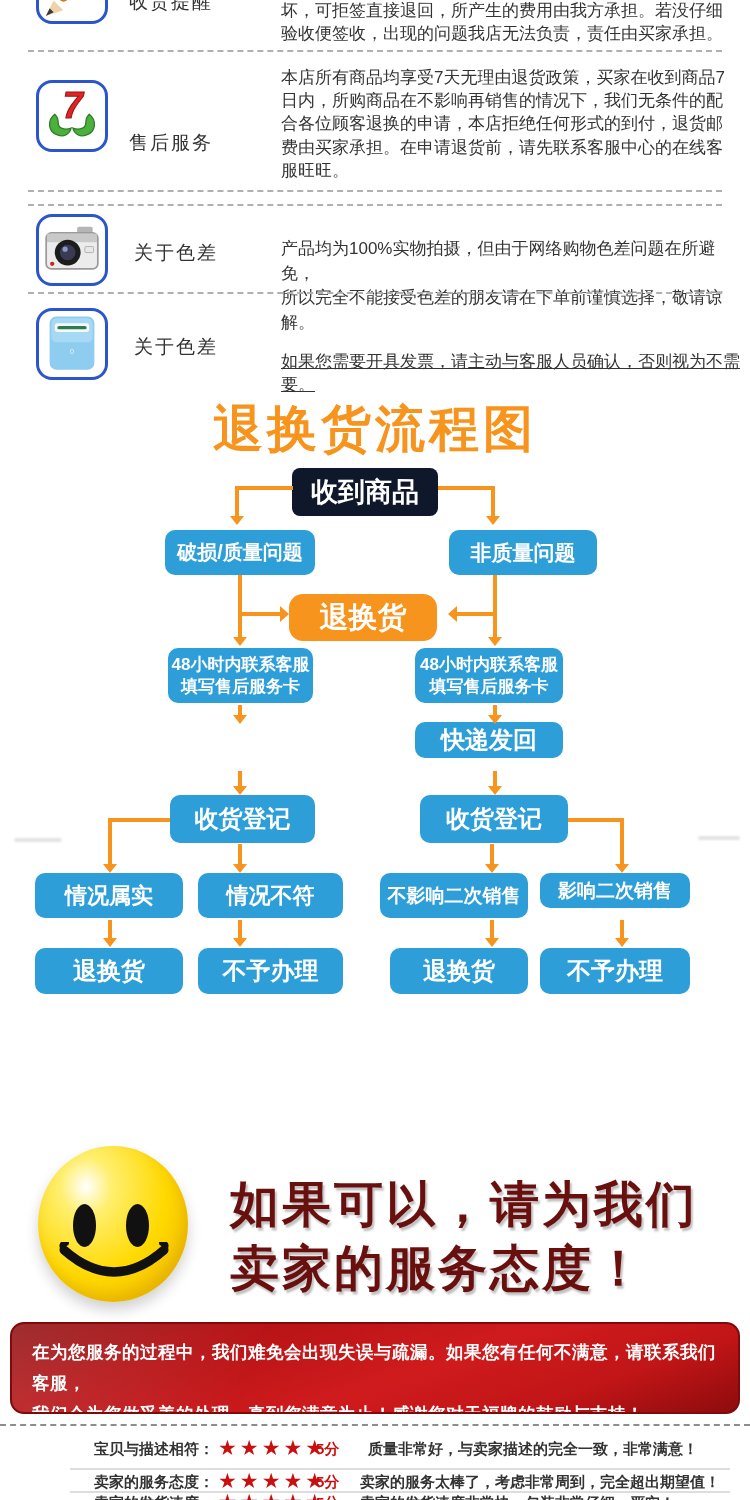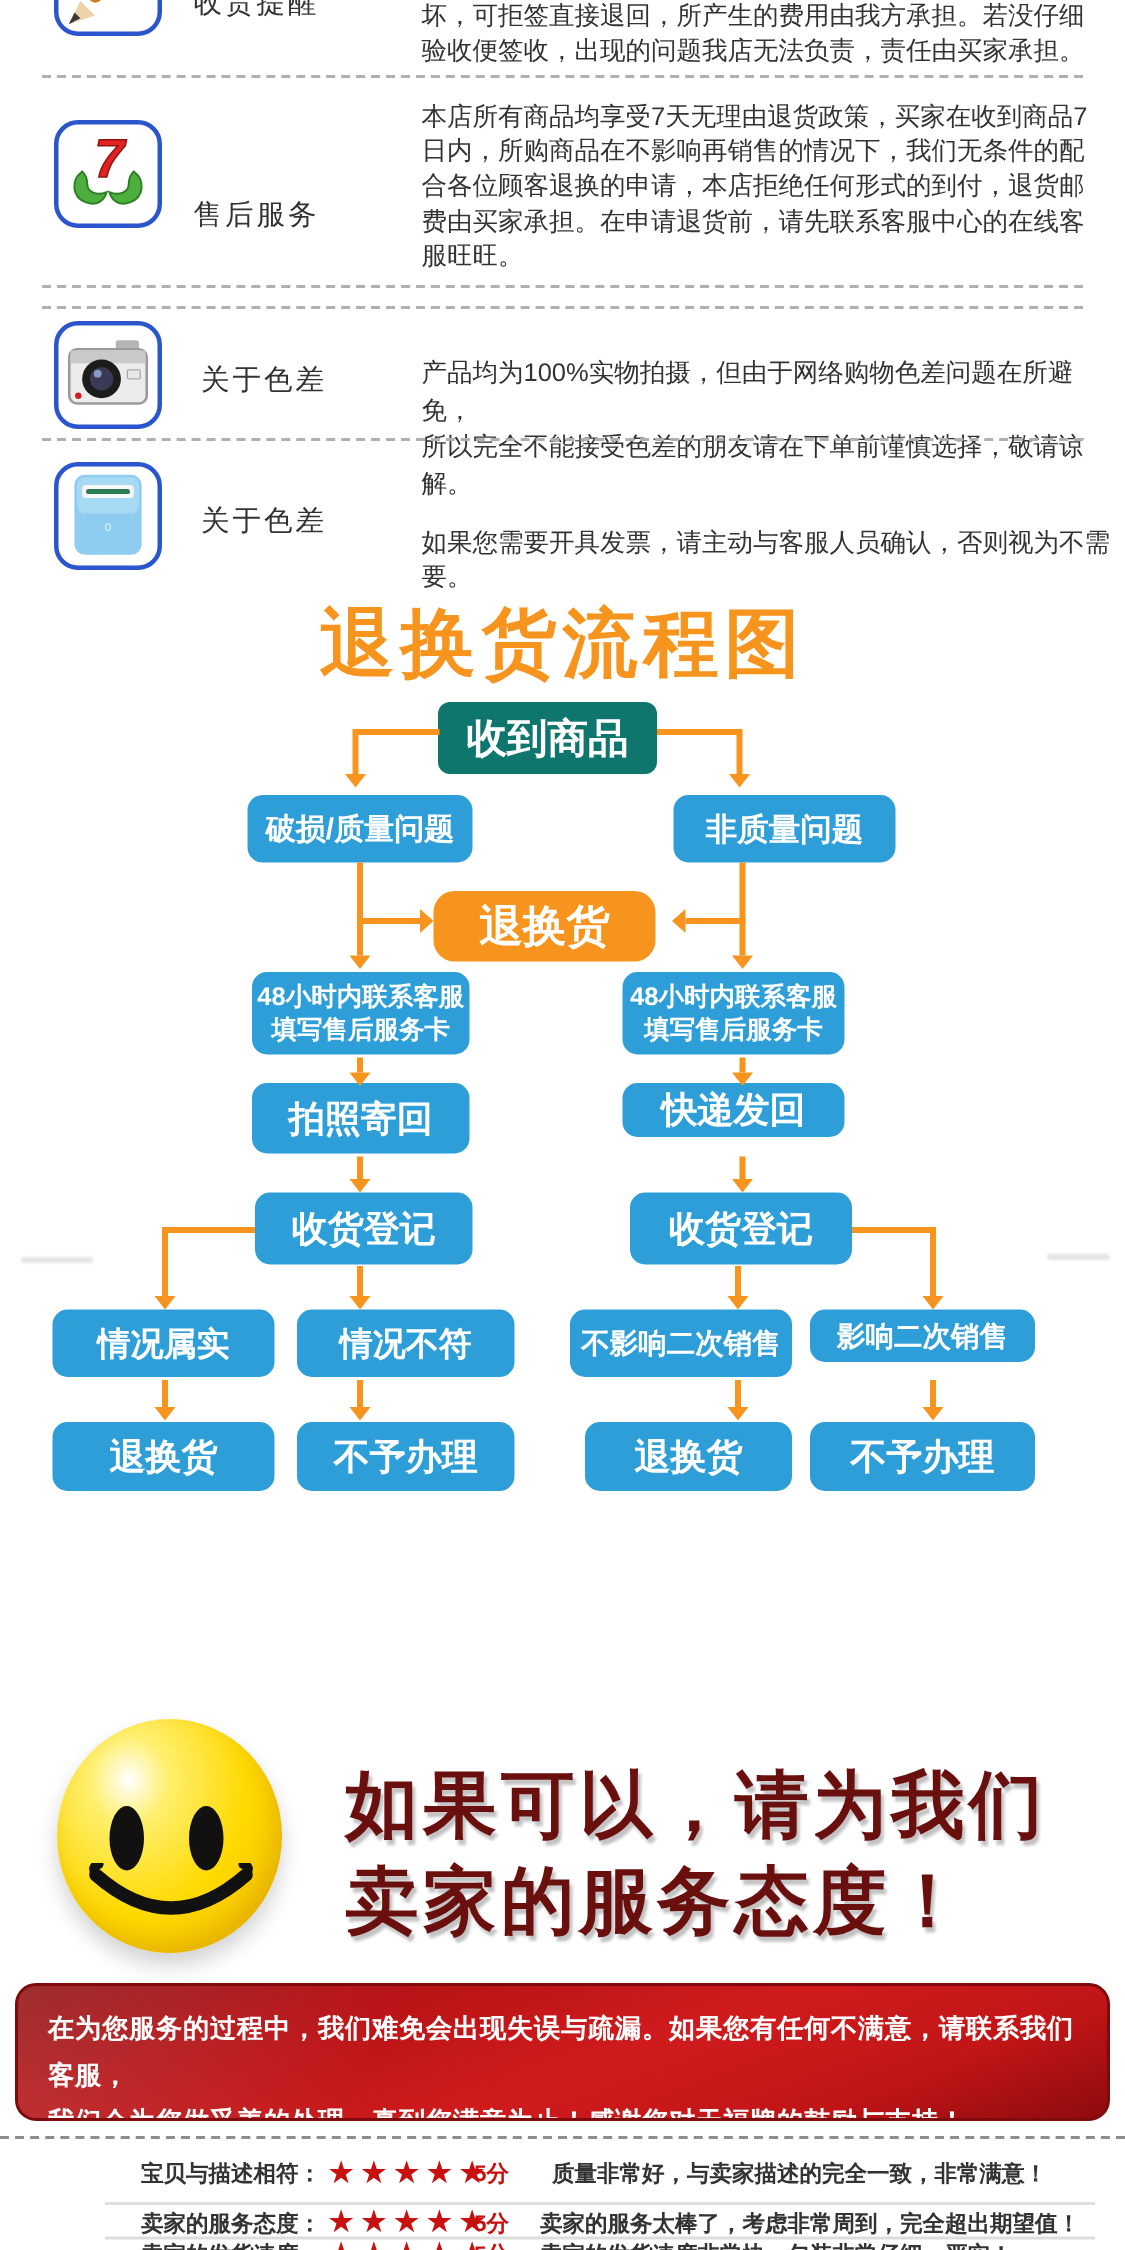--- a/index.html
+++ b/index.html
@@ -15,21 +15,21 @@
   .sec-text{position:absolute;left:281px;width:462px;font-size:17px;line-height:23.2px;
             color:#333;white-space:pre-line;}
   .dashed{position:absolute;left:28px;width:694px;border-top:2px dashed #b0b0b0;}
 
   
   .flow-title{position:absolute;left:0;top:396px;width:750px;text-align:center;
               font-size:50px;font-weight:900;color:#f7941e;letter-spacing:4px;}
   .fbox{position:absolute;display:flex;align-items:center;justify-content:center;
         text-align:center;color:#fff;font-weight:bold;border-radius:10px;
         background:#2e9ed8;white-space:pre-line;box-sizing:border-box;}
-  .fbox.navy{background:#0f766e;border-radius:8px;}
+  .fbox.navy{background:#0f172a;border-radius:8px;}
   .fbox.orange{background:#f7941e;border-radius:14px;}
 
   .seg-h{position:absolute;height:4px;background:#f7941e;}
   .arrow-down{position:absolute;width:4px;background:#f7941e;}
   .arrow-down::after{content:'';position:absolute;bottom:-9px;left:-5px;width:0;height:0;
       border-left:7px solid transparent;border-right:7px solid transparent;
       border-top:9px solid #f7941e;}
   .arrow-right{position:absolute;height:4px;background:#f7941e;}
   .arrow-right::after{content:'';position:absolute;right:-9px;top:-6px;width:0;height:0;
       border-top:8px solid transparent;border-bottom:8px solid transparent;
@@ -120,37 +120,36 @@
   <div class="icon-box" style="left:36px;top:308px;">
     <svg viewBox="0 0 72 72">
       <rect x="10" y="4" width="52" height="62" rx="8" fill="#8ecdef"></rect>
       <rect x="12" y="6" width="48" height="28" rx="6" fill="#a6d9f4"></rect>
       <rect x="16" y="12" width="40" height="10" rx="3" fill="#f7f7f7"></rect>
       <rect x="19" y="15" width="34" height="4" rx="2" fill="#2a7d52"></rect>
       <text x="36" y="48" font-size="9" fill="#e3f4fc" text-anchor="middle">0</text>
     </svg>
   </div>
   <div class="sec-label" style="left:134px;top:334px;">关于色差</div>
-  <div class="sec-text" style="top:350px;">如果您需要开具发票，请主动与客服人员确认，否则视为不需要。</div>
+  <div class="sec-text" style="top:350px;text-decoration:underline;">如果您需要开具发票，请主动与客服人员确认，否则视为不需要。</div>
 
   <div class="flow-title">退换货流程图</div>
 
   <div class="fbox navy" style="left:292px;top:468px;width:146px;height:48px;font-size:27px;">收到商品</div>
 
   <div class="fbox" style="left:165px;top:530px;width:150px;height:45px;font-size:20px;">破损/质量问题</div>
   <div class="fbox" style="left:415px;top:530px;width:148px;height:45px;font-size:21px;margin-left:34px;">非质量问题</div>
 
   <div class="fbox orange" style="left:289px;top:594px;width:148px;height:47px;font-size:29px;">退换货</div>
 
   <div class="fbox" style="left:168px;top:648px;width:145px;height:55px;font-size:17px;line-height:22px;">48小时内联系客服
 填写售后服务卡</div>
   <div class="fbox" style="left:415px;top:648px;width:148px;height:55px;font-size:17px;line-height:22px;">48小时内联系客服
 填写售后服务卡</div>
 
-  <div class="fbox" style="left:168px;top:722px;width:145px;height:47px;font-size:24px;">拍照寄回</div>
   <div class="fbox" style="left:415px;top:722px;width:148px;height:36px;font-size:24px;">快递发回</div>
 
   <div class="fbox" style="left:170px;top:795px;width:145px;height:48px;font-size:24px;">收货登记</div>
   <div class="fbox" style="left:420px;top:795px;width:148px;height:48px;font-size:24px;">收货登记</div>
 
   <div class="fbox" style="left:35px;top:873px;width:148px;height:45px;font-size:22px;">情况属实</div>
   <div class="fbox" style="left:198px;top:873px;width:145px;height:45px;font-size:22px;">情况不符</div>
   <div class="fbox" style="left:380px;top:873px;width:148px;height:45px;font-size:19px;">不影响二次销售</div>
   <div class="fbox" style="left:540px;top:873px;width:150px;height:35px;font-size:19px;">影响二次销售</div>
 

